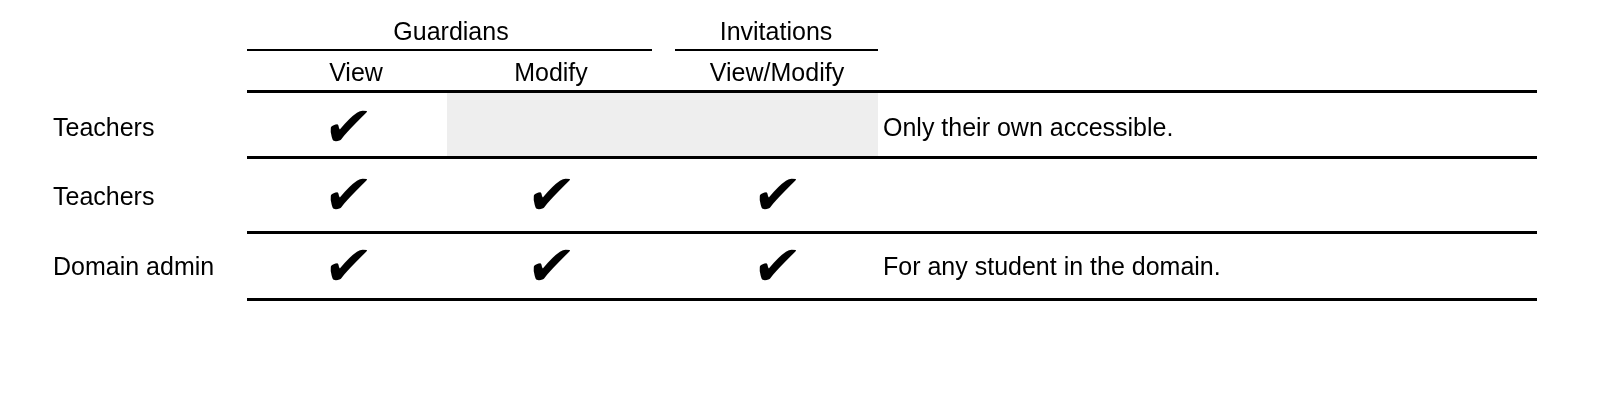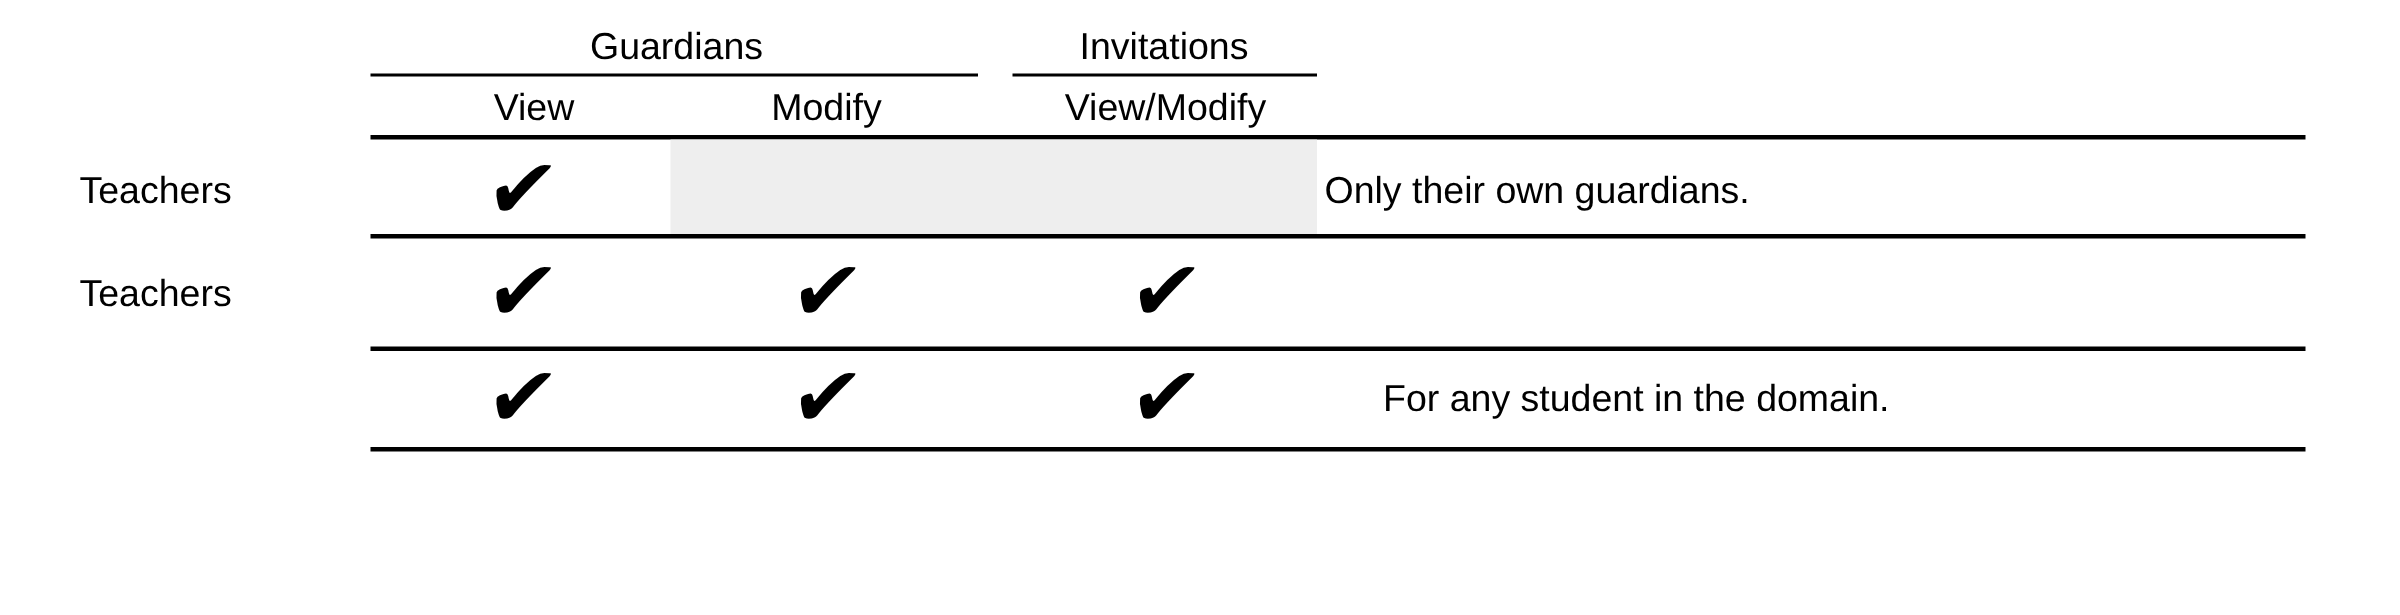--- a/index.html
+++ b/index.html
@@ -72,32 +72,33 @@
   <div class="txt center" style="left:356px; top:72px;">View</div>
   <div class="txt center" style="left:551px; top:72px;">Modify</div>
   <div class="txt center" style="left:777px; top:72px;">View/Modify</div>
 
   <div class="rule" style="left:247px; top:90px; width:1290px; height:3px;"></div>
 
   <div class="disabled-cell" style="left:447px; top:93px; width:431px; height:63px;"></div>
 
   <div class="txt vcenter" style="left:53px; top:127px;">Teachers</div>
   <div class="txt vcenter" style="left:53px; top:196px;">Teachers</div>
+  <div class="txt vcenter" style="left:53px; top:266px;">Domain admin</div>
 
   <div class="check" style="left:348px; top:127px;">✔</div>
 
   <div class="check" style="left:348px; top:195px;">✔</div>
   <div class="check" style="left:551px; top:195px;">✔</div>
   <div class="check" style="left:777px; top:195px;">✔</div>
 
   <div class="check" style="left:348px; top:266px;">✔</div>
   <div class="check" style="left:551px; top:266px;">✔</div>
   <div class="check" style="left:777px; top:266px;">✔</div>
 
-  <div class="note" style="left:883px; top:127px;">Only their own guardians.</div>
-  <div class="note" style="left:883px; top:266px;margin-left:39px;">For any student in the domain.</div>
+  <div class="note" style="left:883px; top:127px;">Only their own accessible.</div>
+  <div class="note" style="left:883px; top:266px;">For any student in the domain.</div>
 
   <div class="rule" style="left:247px; top:156px; width:1290px; height:3px;"></div>
   <div class="rule" style="left:247px; top:231px; width:1290px; height:3px;"></div>
   <div class="rule" style="left:247px; top:298px; width:1290px; height:3px;"></div>
 
 
 </div>
 
 </body></html>

